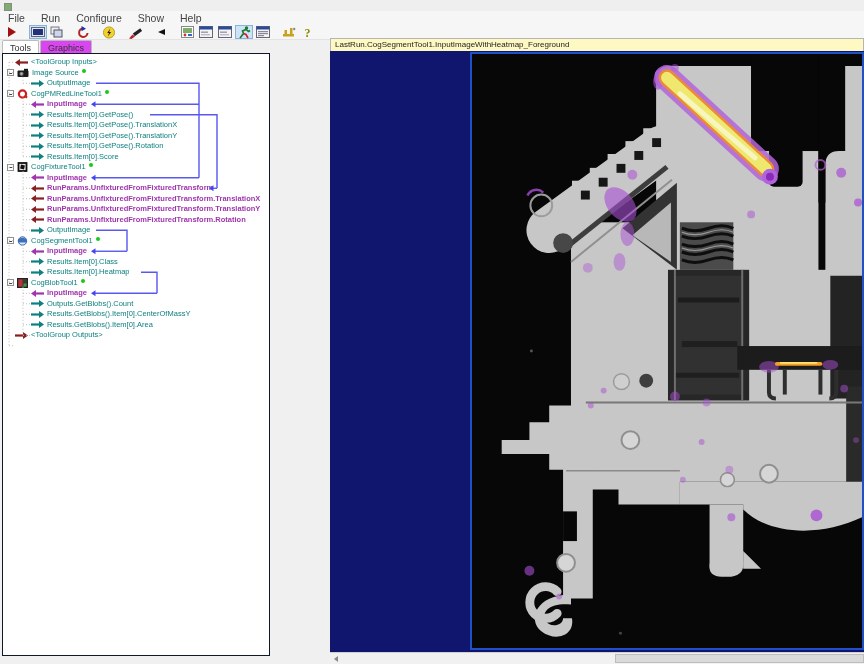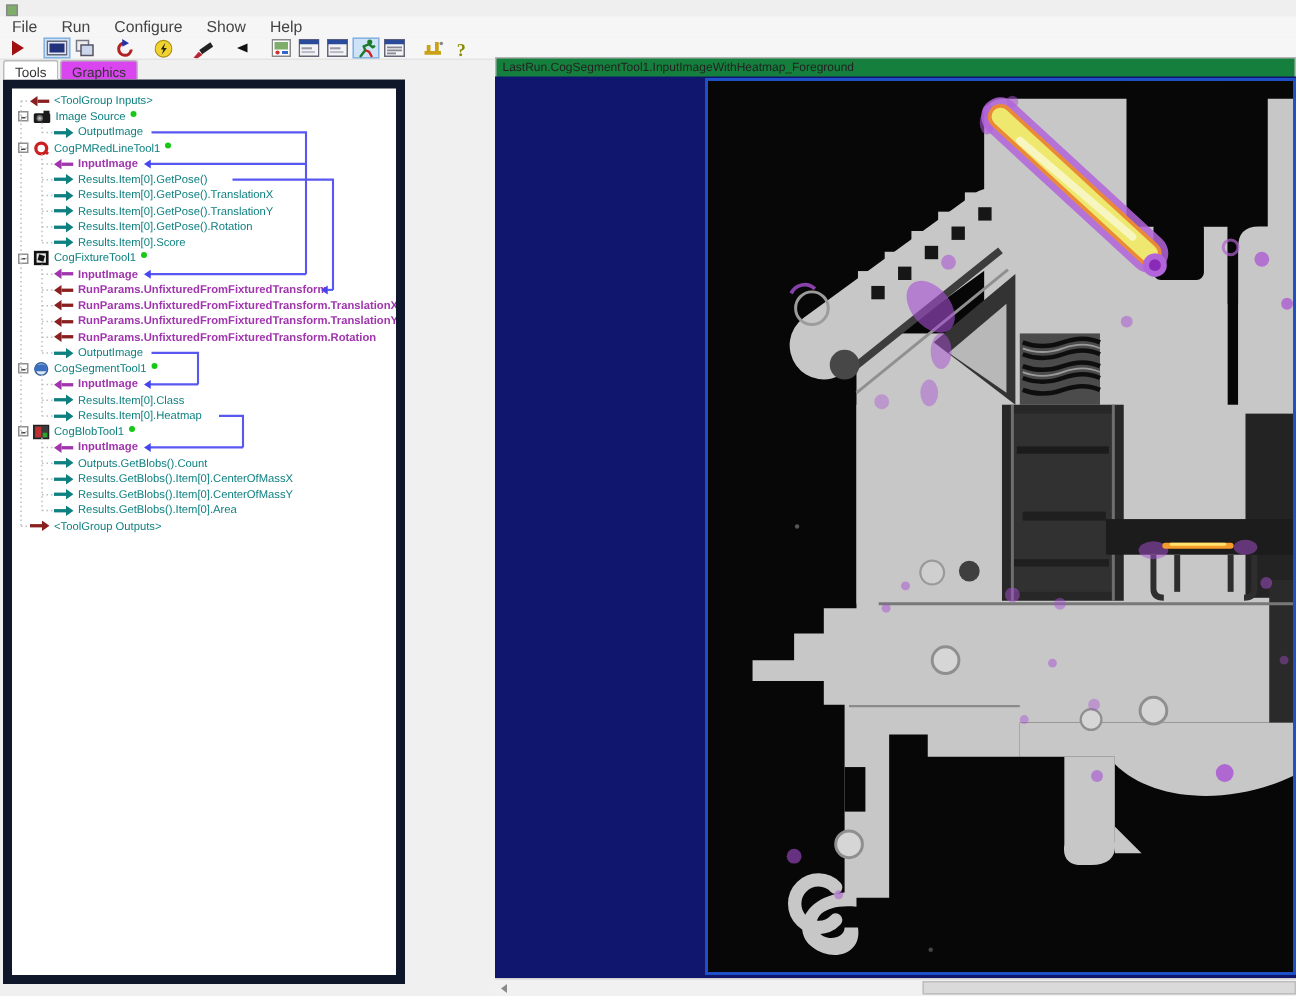--- a/index.html
+++ b/index.html
@@ -19,38 +19,38 @@
     margin-right:1px;border:1px solid transparent;}
   .tb-btn.gap{margin-left:7px;}
   .tb-active{background:#cfe3f8;border:1px solid #86b2e0;}
   
   .left-panel{position:absolute;left:0;top:40px;width:330px;bottom:0;background:#f0f0f0;}
   .tabs{position:absolute;left:2px;top:0;height:13px;display:flex;}
   .tab{font-size:9px;color:#333;padding:1px 7px 0 7px;border:1px solid #bbb;border-bottom:none;
     background:#d946ef;margin-right:1px;border-radius:2px 2px 0 0;line-height:12px;}
   .tab.active{background:#fff;position:relative;z-index:2;}
   .tree-box{position:absolute;left:2px;top:13px;width:268px;bottom:8px;background:#fff;
-    border:6px solid #0f172a;overflow:hidden;}
+    border:1px solid #0f172a;overflow:hidden;}
   .tree-inner{position:relative;padding:3px 0 0 2px;}
   .trow{height:10.5px;display:flex;align-items:center;white-space:nowrap;position:relative;z-index:1;}
   .trow .lbl{font-size:7.5px;line-height:10.5px;}
   .lbl.c-teal{color:#0e8080;}
   .lbl.c-purple{color:#a035ad;font-weight:bold;}
   .exp{width:7px;height:7px;border:1px solid #909090;background:#fff;position:relative;
     margin-left:2px;margin-right:3px;flex:none;}
   .exp::after{content:"";position:absolute;left:1px;right:1px;top:2.5px;height:1px;background:#444;}
   .ticon{flex:none;margin-right:3px;display:flex;align-items:center;}
   .gdot{flex:none;width:4px;height:4px;border-radius:50%;background:#17c917;margin-left:3px;margin-top:-4px;}
   .sp26{flex:none;width:26px;}
   .sp10{flex:none;width:10px;}
   .arr{flex:none;margin-right:3px;display:flex;align-items:center;}
   .tree-svg{position:absolute;left:0;top:0;z-index:2;pointer-events:none;}
   
   .right-panel{position:absolute;left:330px;top:38px;right:0;bottom:0;}
-  .viewer-header{position:absolute;left:0;top:0;right:0;height:15px;background:#15803d;
+  .viewer-header{position:absolute;left:0;top:0;right:0;height:15px;background:#fef9c3;
     border:1px solid #b5b5b5;border-bottom:1px solid #8a8a8a;font-size:8px;color:#222;
     line-height:12px;padding-left:4px;white-space:nowrap;overflow:hidden;}
   .display{position:absolute;left:0;top:13px;right:0;bottom:12px;background:#10156e;overflow:hidden;}
   .img-frame{position:absolute;left:140px;top:1px;right:0;bottom:2px;border:2px solid #2050c8;background:#000;}
   .img-frame svg{display:block;width:100%;height:100%;}
   .hscroll{position:absolute;left:0;bottom:0;right:0;height:12px;background:#f1f1f1;border-top:1px solid #d0d0d0;}
   .hs-btn{position:absolute;left:0;top:0;width:12px;height:12px;display:flex;align-items:center;justify-content:center;}
   .hs-btn .tri{width:0;height:0;border-top:3px solid transparent;border-bottom:3px solid transparent;border-right:4px solid #8a8a8a;}
   .hs-thumb{position:absolute;left:285px;right:0;top:1px;bottom:1px;background:#dadada;border:1px solid #bdbdbd;}
 </style>
@@ -440,30 +440,20 @@
         </div>
         <div class="trow">
           <span class="sp26"></span>
           <span class="arr">
             <svg width="13" height="7">
               <rect x="0" y="2.4" width="8" height="2.2" fill="#0e8080"></rect>
               <path d="M8,0 L13,3.5 L8,7 Z" fill="#0e8080"></path>
             </svg>
           </span>
           <span class="lbl c-teal">Outputs.GetBlobs().Count</span>
-        </div>
-        <div class="trow">
-          <span class="sp26"></span>
-          <span class="arr">
-            <svg width="13" height="7">
-              <rect x="0" y="2.4" width="8" height="2.2" fill="#0e8080"></rect>
-              <path d="M8,0 L13,3.5 L8,7 Z" fill="#0e8080"></path>
-            </svg>
-          </span>
-          <span class="lbl c-teal">Results.GetBlobs().Item[0].CenterOfMassX</span>
         </div>
         <div class="trow">
           <span class="sp26"></span>
           <span class="arr">
             <svg width="13" height="7">
               <rect x="0" y="2.4" width="8" height="2.2" fill="#0e8080"></rect>
               <path d="M8,0 L13,3.5 L8,7 Z" fill="#0e8080"></path>
             </svg>
           </span>
           <span class="lbl c-teal">Results.GetBlobs().Item[0].CenterOfMassY</span>

